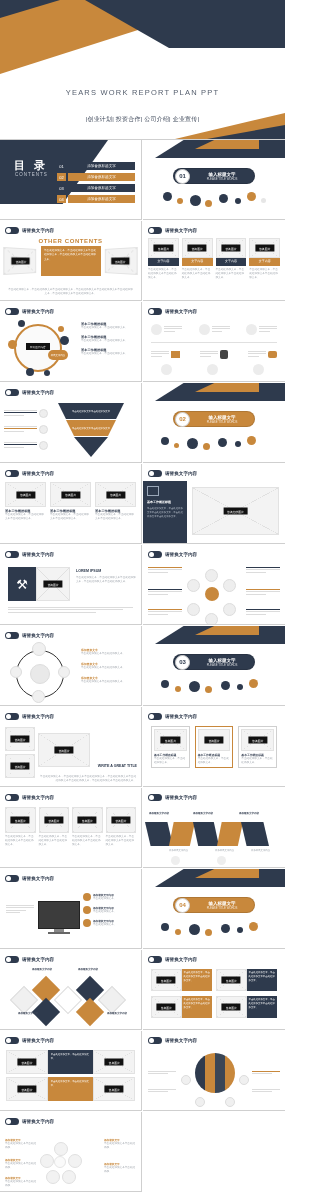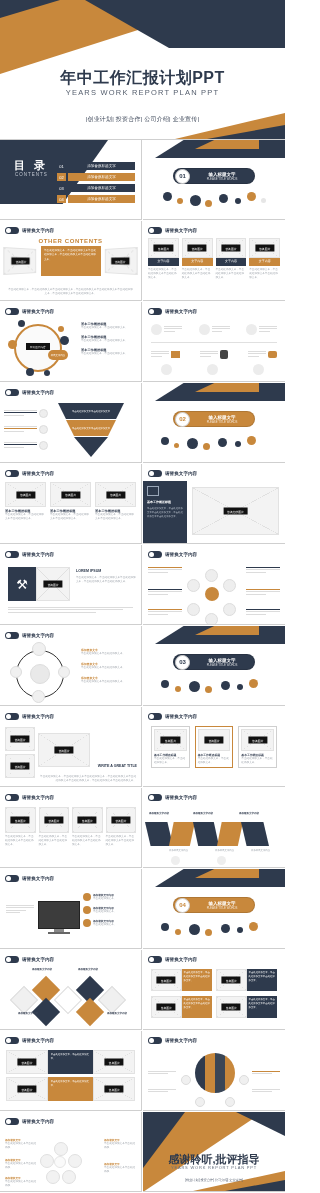--- a/index.html
+++ b/index.html
@@ -155,21 +155,20 @@
 <body>
 
 <div id="page">
 
   <div class="cover">
     <div class="cv-orange-big"></div>
     <div class="cv-navy-top"></div>
     <div class="cv-navy-left"></div>
     <div class="cv-orange-br"></div>
     <div class="cv-navy-br"></div>
-    <div class="cv-title">年中工作汇报计划PPT</div>
     <div class="cv-sub">YEARS WORK REPORT PLAN PPT</div>
     <div class="cv-tags">|创业计划| 投资合作| 公司介绍| 企业宣传|</div>
   </div>
 
   <div class="grid">
 
     <div class="cell">
       <div class="toc-navy"></div>
       <div class="toc-title">目 录</div>
       <div class="toc-en">CONTENTS</div>
@@ -897,27 +896,15 @@
       <div style="position:absolute;right:5px;top:26px;width:32px;">
         <div style="font-size:2.6px;color:#c8883c;font-weight:bold;">添加替换文字</div>
         <div class="tiny">单击此处添加文本单击此处添加。</div>
         </div>
       <div style="position:absolute;right:5px;top:50px;width:32px;">
         <div style="font-size:2.6px;color:#c8883c;font-weight:bold;">添加替换文字</div>
         <div class="tiny">单击此处添加文本单击此处添加。</div>
         </div>
     </div>
 
-    <div class="cell last-col">
-      <div class="end-wrap">
-        <div class="end-orange"></div>
-        <div class="end-navy-left"></div>
-        <div class="end-navy-top"></div>
-        <div class="end-orange-br"></div>
-        <div class="end-navy-br"></div>
-        <div class="end-title">感谢聆听,批评指导</div>
-        <div class="end-sub">YEARS WORK REPORT PLAN PPT</div>
-        <div class="end-tags">|创业计划| 投资合作| 公司介绍| 企业宣传|</div>
-      </div>
-    </div>
 
   </div>
 </div>
 
 </body></html>

